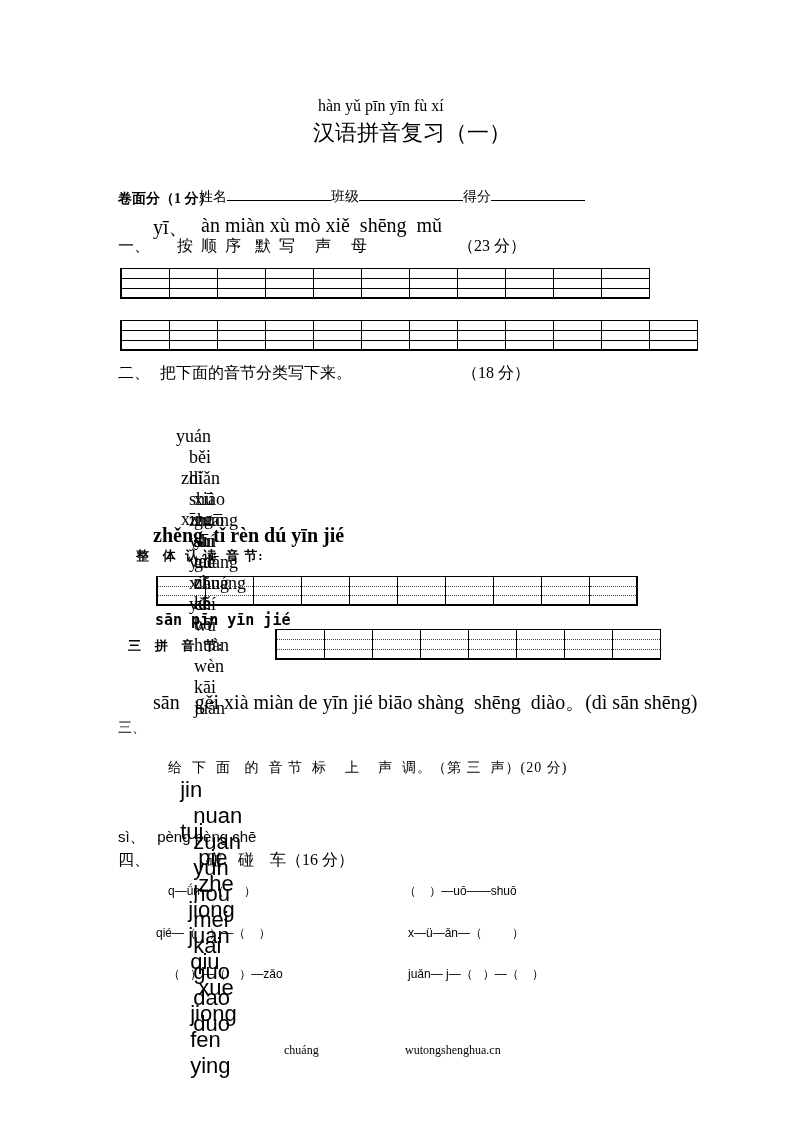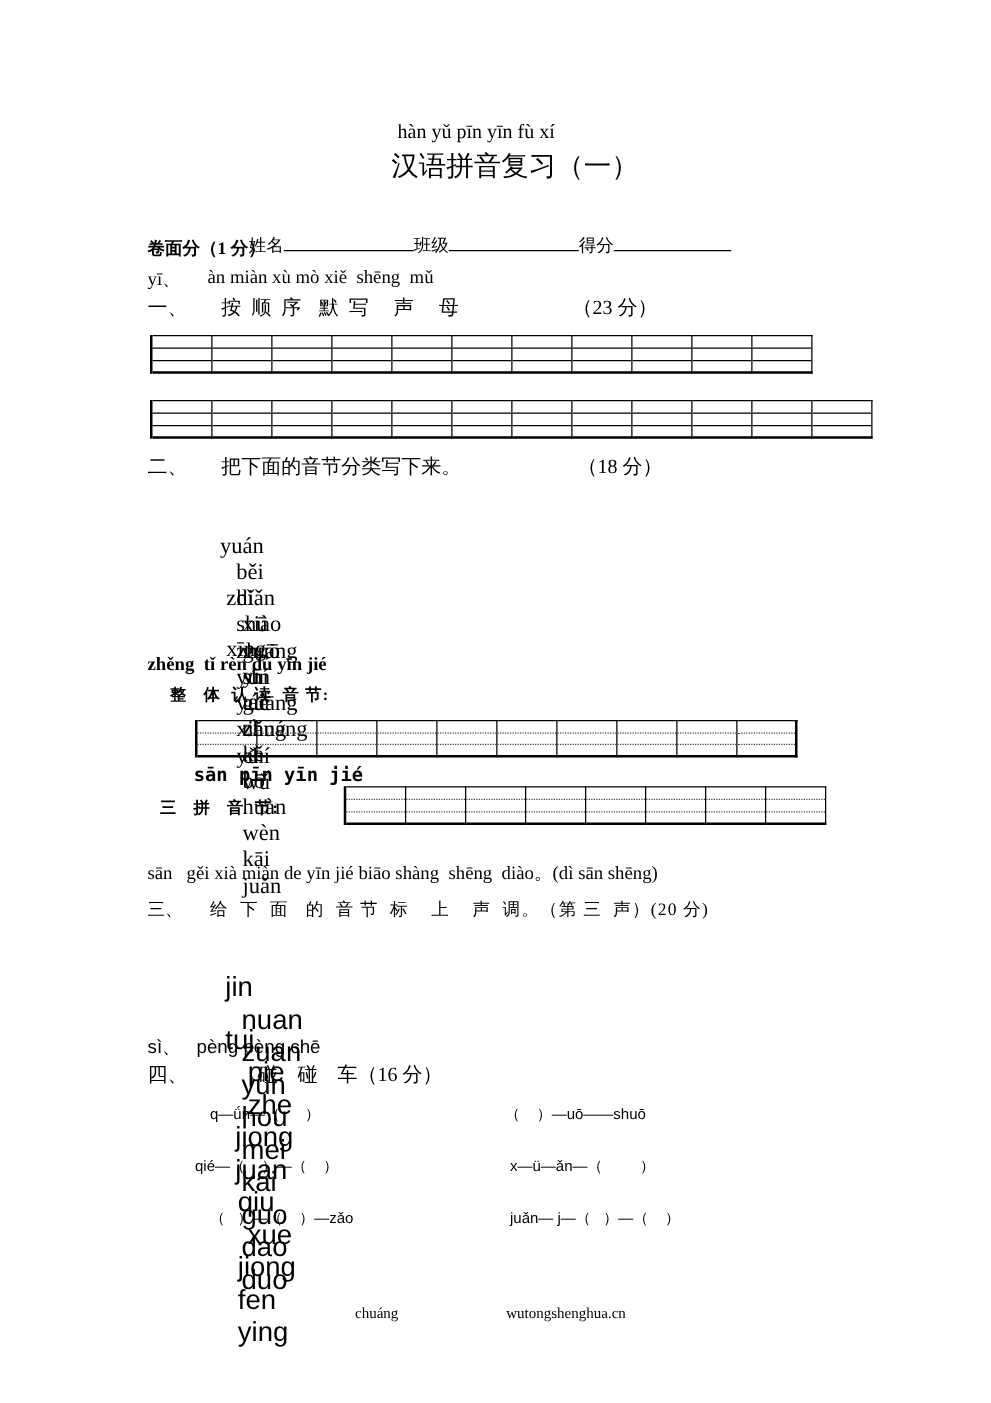--- a/index.html
+++ b/index.html
@@ -24,21 +24,21 @@
     .title-cn { font-size: 22px; }
 
     .info-row { font-size: 14px; }
     .blank {
       display: inline-block;
       border-bottom: 1px solid #000;
       height: 14px;
       vertical-align: baseline;
     }
 
-    .h-pinyin { font-size: 15px; }
+    .h-pinyin { font-size: 20px; margin-left: 35px; }
     .h-cn { font-size: 16px; }
 
     .syll-row { font-size: 18px; }
     .syll-row span { display: inline-block; }
 
     .grid {
       position: absolute;
       display: flex;
       border-left: 2px solid #000;
     }
@@ -177,21 +177,21 @@
       <div class="line" style="top:9px"></div>
       <div class="line" style="top:19px"></div>
     </div>
   <div class="cell">
       <div class="line" style="top:9px"></div>
       <div class="line" style="top:19px"></div>
     </div>
 </div>
 
 <div class="abs h-cn" style="left:118px; top:363px;">二、</div>
-<div class="abs h-cn" style="left:177px; top:363px;">把下面的音节分类写下来。</div>
+<div class="abs h-cn" style="left:160px; top:363px;">把下面的音节分类写下来。</div>
 <div class="abs h-cn" style="left:462px; top:363px;">（18 分）</div>
 
 <div class="abs syll-row" style="left:167px; top:405px;">
   <span>yuán</span>
   <span style="width:13px"></span><span>běi</span>
   <span style="width:13px"></span><span>diǎn</span>
   <span style="width:13px"></span><span>shū</span>
   <span style="width:13px"></span><span>zhuō</span>
   <span style="width:13px"></span><span>yún</span>
   <span style="width:13px"></span><span>yuè</span>
@@ -300,21 +300,21 @@
       <div class="line" style="top:19px"></div>
     </div>
   <div class="cell">
       <div class="line" style="top:9px"></div>
       <div class="line" style="top:19px"></div>
     </div>
 </div>
 
 <div class="abs h-pinyin" style="left:118px; top:689px;">sān   gěi xià miàn de yīn jié biāo shàng  shēng  diào。(dì sān shēng)</div>
 <div class="abs" style="left:118px; top:719px; font-size:14px;">三、</div>
-<div class="abs" style="left:168px; top:719px; font-size:14px; letter-spacing:1px;">给  下  面   的  音 节  标    上    声  调。（第 三  声）(20 分)</div>
+<div class="abs" style="left:168px; top:759px; font-size:14px; letter-spacing:1px;">给  下  面   的  音 节  标    上    声  调。（第 三  声）(20 分)</div>
 
 <div class="abs sans sec3-row" style="left:168px; top:751px;">
   <span>jin</span>
   <span style="width:13px"></span><span>nuan</span>
   <span style="width:13px"></span><span>zuan</span>
   <span style="width:13px"></span><span>yun</span>
   <span style="width:13px"></span><span>hou</span>
   <span style="width:13px"></span><span>mei</span>
   <span style="width:13px"></span><span>kai</span>
   <span style="width:13px"></span><span>guo</span>

